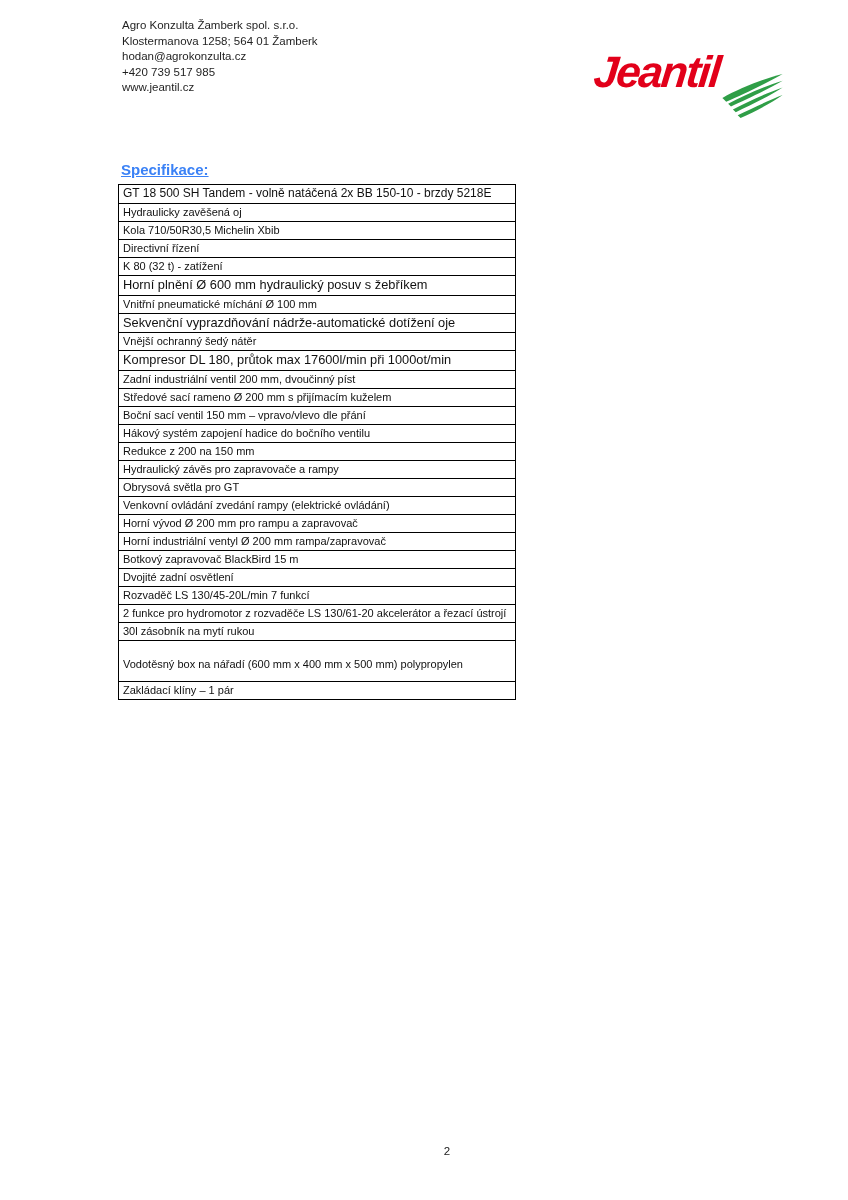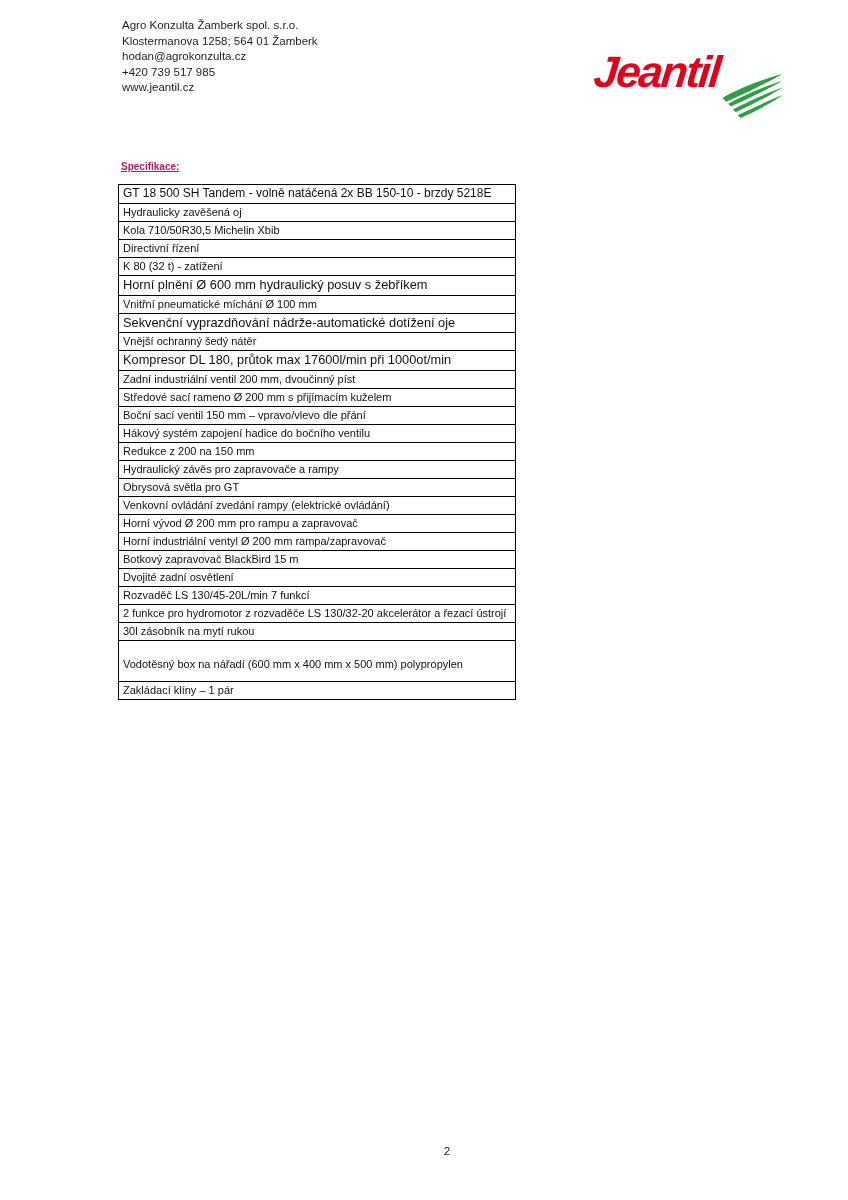--- a/index.html
+++ b/index.html
@@ -56,24 +56,24 @@
     top: 28px;
     width: 62px;
     height: 44px;
   }
 
   
   .spec-title {
     position: absolute;
     left: 121px;
     top: 161px;
-    font-size: 10px;
+    font-size: 15px;
     font-weight: bold;
     text-decoration: underline;
-    color: #be185d;
+    color: #3b82f6;
   }
 
   
   .spec-table {
     position: absolute;
     left: 118px;
     top: 177px;
     width: 398px;
     border-collapse: collapse;
     table-layout: fixed;
@@ -193,21 +193,21 @@
         <tr>
           <td class="sm">Botkový zapravovač BlackBird 15 m</td>
         </tr>
         <tr>
           <td class="sm">Dvojité zadní osvětlení</td>
         </tr>
         <tr>
           <td class="sm">Rozvaděč LS 130/45-20L/min 7 funkcí</td>
         </tr>
         <tr>
-          <td class="sm">2 funkce pro hydromotor z rozvaděče LS 130/32-20 akcelerátor a řezací ústrojí</td>
+          <td class="sm">2 funkce pro hydromotor z rozvaděče LS 130/61-20 akcelerátor a řezací ústrojí</td>
         </tr>
         <tr>
           <td class="sm">30l zásobník na mytí rukou</td>
         </tr>
         <tr>
           <td class="sm tall">Vodotěsný box na nářadí (600 mm x 400 mm x 500 mm) polypropylen</td>
         </tr>
         <tr>
           <td class="sm">Zakládací klíny – 1 pár</td>
         </tr>

